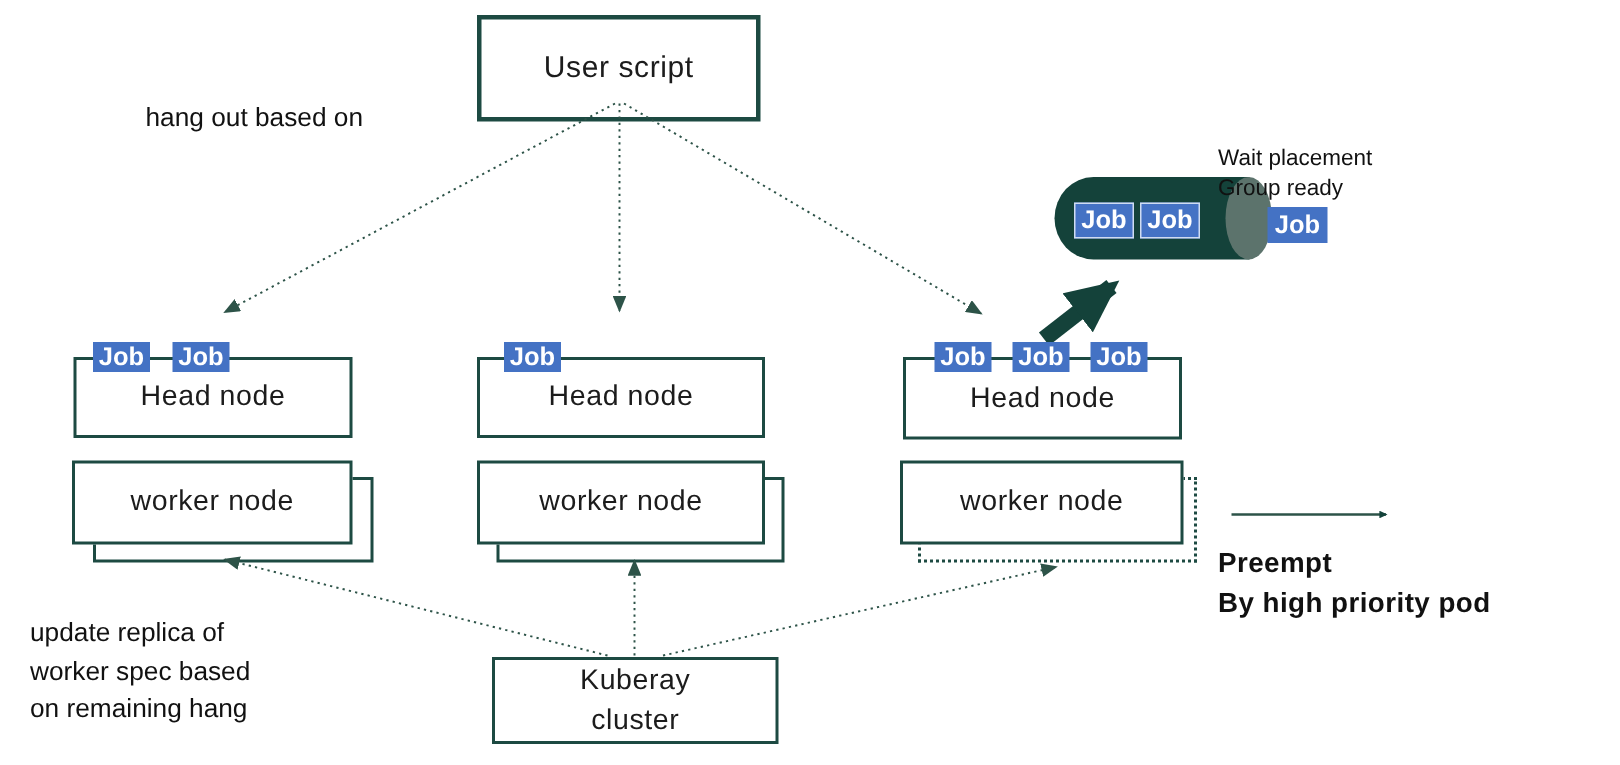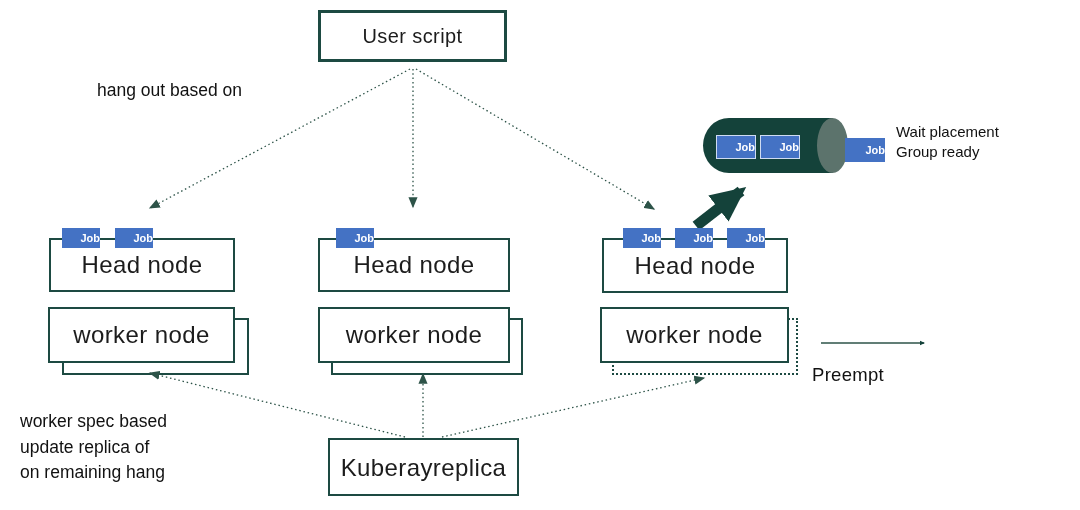--- a/index.html
+++ b/index.html
@@ -4,50 +4,50 @@
 <style>
   html,body{margin:0;padding:0;background:#ffffff;}
   #canvas{
     position:relative;width:1080px;height:510px;background:#ffffff;overflow:hidden;
     font-family:"Liberation Sans", sans-serif;
     --teal-border:#1d4a42;--teal-dark:#14423a;--job-blue:#4472c4;--connector:#3a5c52;--text:#1c1c1c;
   }
   .box{
     position:absolute;background:#fff;border:2.5px solid var(--teal-border);
     display:flex;align-items:center;justify-content:center;
-    font-size:24px;color:var(--text);letter-spacing:.4px;z-index:2;box-sizing:border-box;
+    font-size:19px;color:var(--text);letter-spacing:.4px;z-index:2;box-sizing:border-box;
   }
   .ghost{
     position:absolute;background:#fff;border:2.5px solid var(--teal-border);
     z-index:1;box-sizing:border-box;
   }
   .ghost.dotted{border:2px dotted var(--teal-border);background:transparent;}
   .badge{
     position:absolute;background:var(--job-blue);color:#fff;
-    width:38px;height:20px;display:flex;align-items:center;justify-content:flex-end;
-    font-size:11px;font-weight:bold;z-index:5;box-sizing:border-box;
+    width:38px;height:20px;display:flex;align-items:center;justify-content:center;
+    font-size:17px;font-weight:bold;z-index:5;box-sizing:border-box;
   }
   .badge.framed{border:1.5px solid #cfdcf2;width:40px;height:24px;}
   .note{
     position:absolute;color:#111;font-size:17.5px;line-height:25.5px;z-index:3;white-space:nowrap;
   }
   .note span{display:block;}
   .note.small{font-size:15px;line-height:19.5px;}
-  .note.preempt{font-size:18.5px;line-height:27px;letter-spacing:.3px;}
+  .note.preempt{font-size:18.5px;line-height:27px;letter-spacing:.3px;font-weight:bold;}
   .cyl-body{
     position:absolute;left:703px;top:118px;width:130px;height:55px;
     background:var(--teal-dark);z-index:2;
     border-top-left-radius:26px 27.5px;border-bottom-left-radius:26px 27.5px;
   }
   .cyl-cap{
     position:absolute;left:817px;top:118px;width:31px;height:55px;border-radius:50%;
     background:#5c736c;z-index:2;
   }
   svg.layer{position:absolute;left:0;top:0;z-index:4;pointer-events:none;}
-  .kuberay-label{display:flex;flex-direction:row;align-items:center;line-height:27px;}
+  .kuberay-label{display:flex;flex-direction:column;align-items:center;line-height:27px;}
 </style>
 </head>
 <body>
 
 <div id="canvas" style="--teal-border: #1d4a42; --teal-dark: #14423a; --job-blue: #4472c4; --connector: #3a5c52; --text: #1c1c1c;">
 
   <svg class="layer" width="1080" height="510" viewBox="0 0 1080 510">
     <defs>
       <marker id="ah" markerWidth="9" markerHeight="7" refX="7.5" refY="3.5" orient="auto">
         <path d="M0,0 L8.5,3.5 L0,7 z" fill="#2d5348"></path>
@@ -63,41 +63,41 @@
 
     <line x1="405" y1="437" x2="150" y2="373" stroke="#2d5348" stroke-width="1.3" stroke-dasharray="1.5 2.8" marker-end="url(#ah)"></line>
     <line x1="423" y1="437" x2="423" y2="374" stroke="#2d5348" stroke-width="1.3" stroke-dasharray="1.5 2.8" marker-end="url(#ah)"></line>
     <line x1="442" y1="437" x2="704" y2="378" stroke="#2d5348" stroke-width="1.3" stroke-dasharray="1.5 2.8" marker-end="url(#ah)"></line>
 
     <line x1="821" y1="343" x2="924" y2="343" stroke="#2d5348" stroke-width="1.7" marker-end="url(#ahBig)"></line>
 
     <line x1="696" y1="226" x2="741" y2="191" stroke="#14423a" stroke-width="11" marker-end="url(#ahBig)"></line>
   </svg>
 
-  <div class="box" style="left:318px;top:10px;width:189px;height:52px;border-width:3px;font-size:20px;">
+  <div class="box" style="left:318px;top:10px;width:189px;height:71px;border-width:3px;font-size:20px;">
     <span>User script</span>
   </div>
 
-  <div class="note" style="left:97px;top:78px;">
+  <div class="note" style="left:97px;top:66px;">
     <span>hang out based on</span>
   </div>
 
   <div class="cyl-body"></div>
   <div class="cyl-cap"></div>
   <div class="badge framed" style="left:716px;top:135px;">
       <span>Job</span>
     </div>
   <div class="badge framed" style="left:760px;top:135px;">
       <span>Job</span>
     </div>
   <div class="badge" style="left:845px;top:138px;width:40px;height:24px;">
       <span>Job</span>
     </div>
 
-  <div class="note small" style="left:896px;top:96px;margin-top:26px;">
+  <div class="note small" style="left:812px;top:96px;">
     <span>Wait placement</span>
     <span>Group ready</span>
   </div>
 
   <div class="badge" style="left:62px;top:228px;">
       <span>Job</span>
     </div>
   <div class="badge" style="left:115px;top:228px;">
       <span>Job</span>
     </div>
@@ -132,28 +132,29 @@
   <div class="box" style="left:602px;top:238px;width:186px;height:55px;">
     <span>Head node</span>
   </div>
   <div class="ghost dotted" style="left:612px;top:318px;width:186px;height:57px;"></div>
   <div class="box" style="left:600px;top:307px;width:189px;height:56px;">
     <span>worker node</span>
   </div>
 
   <div class="note preempt" style="left:812px;top:361px;">
     <span>Preempt</span>
+    <span>By high priority pod</span>
   </div>
 
   <div class="box" style="left:328px;top:438px;width:191px;height:58px;">
     <span class="kuberay-label">
       <span>Kuberay</span>
-      <span>replica</span>
+      <span>cluster</span>
     </span>
   </div>
 
   <div class="note" style="left:20px;top:409px;">
+    <span>update replica of</span>
     <span>worker spec based</span>
-    <span>update replica of</span>
     <span>on remaining hang</span>
   </div>
 
 </div>
 
 </body></html>

